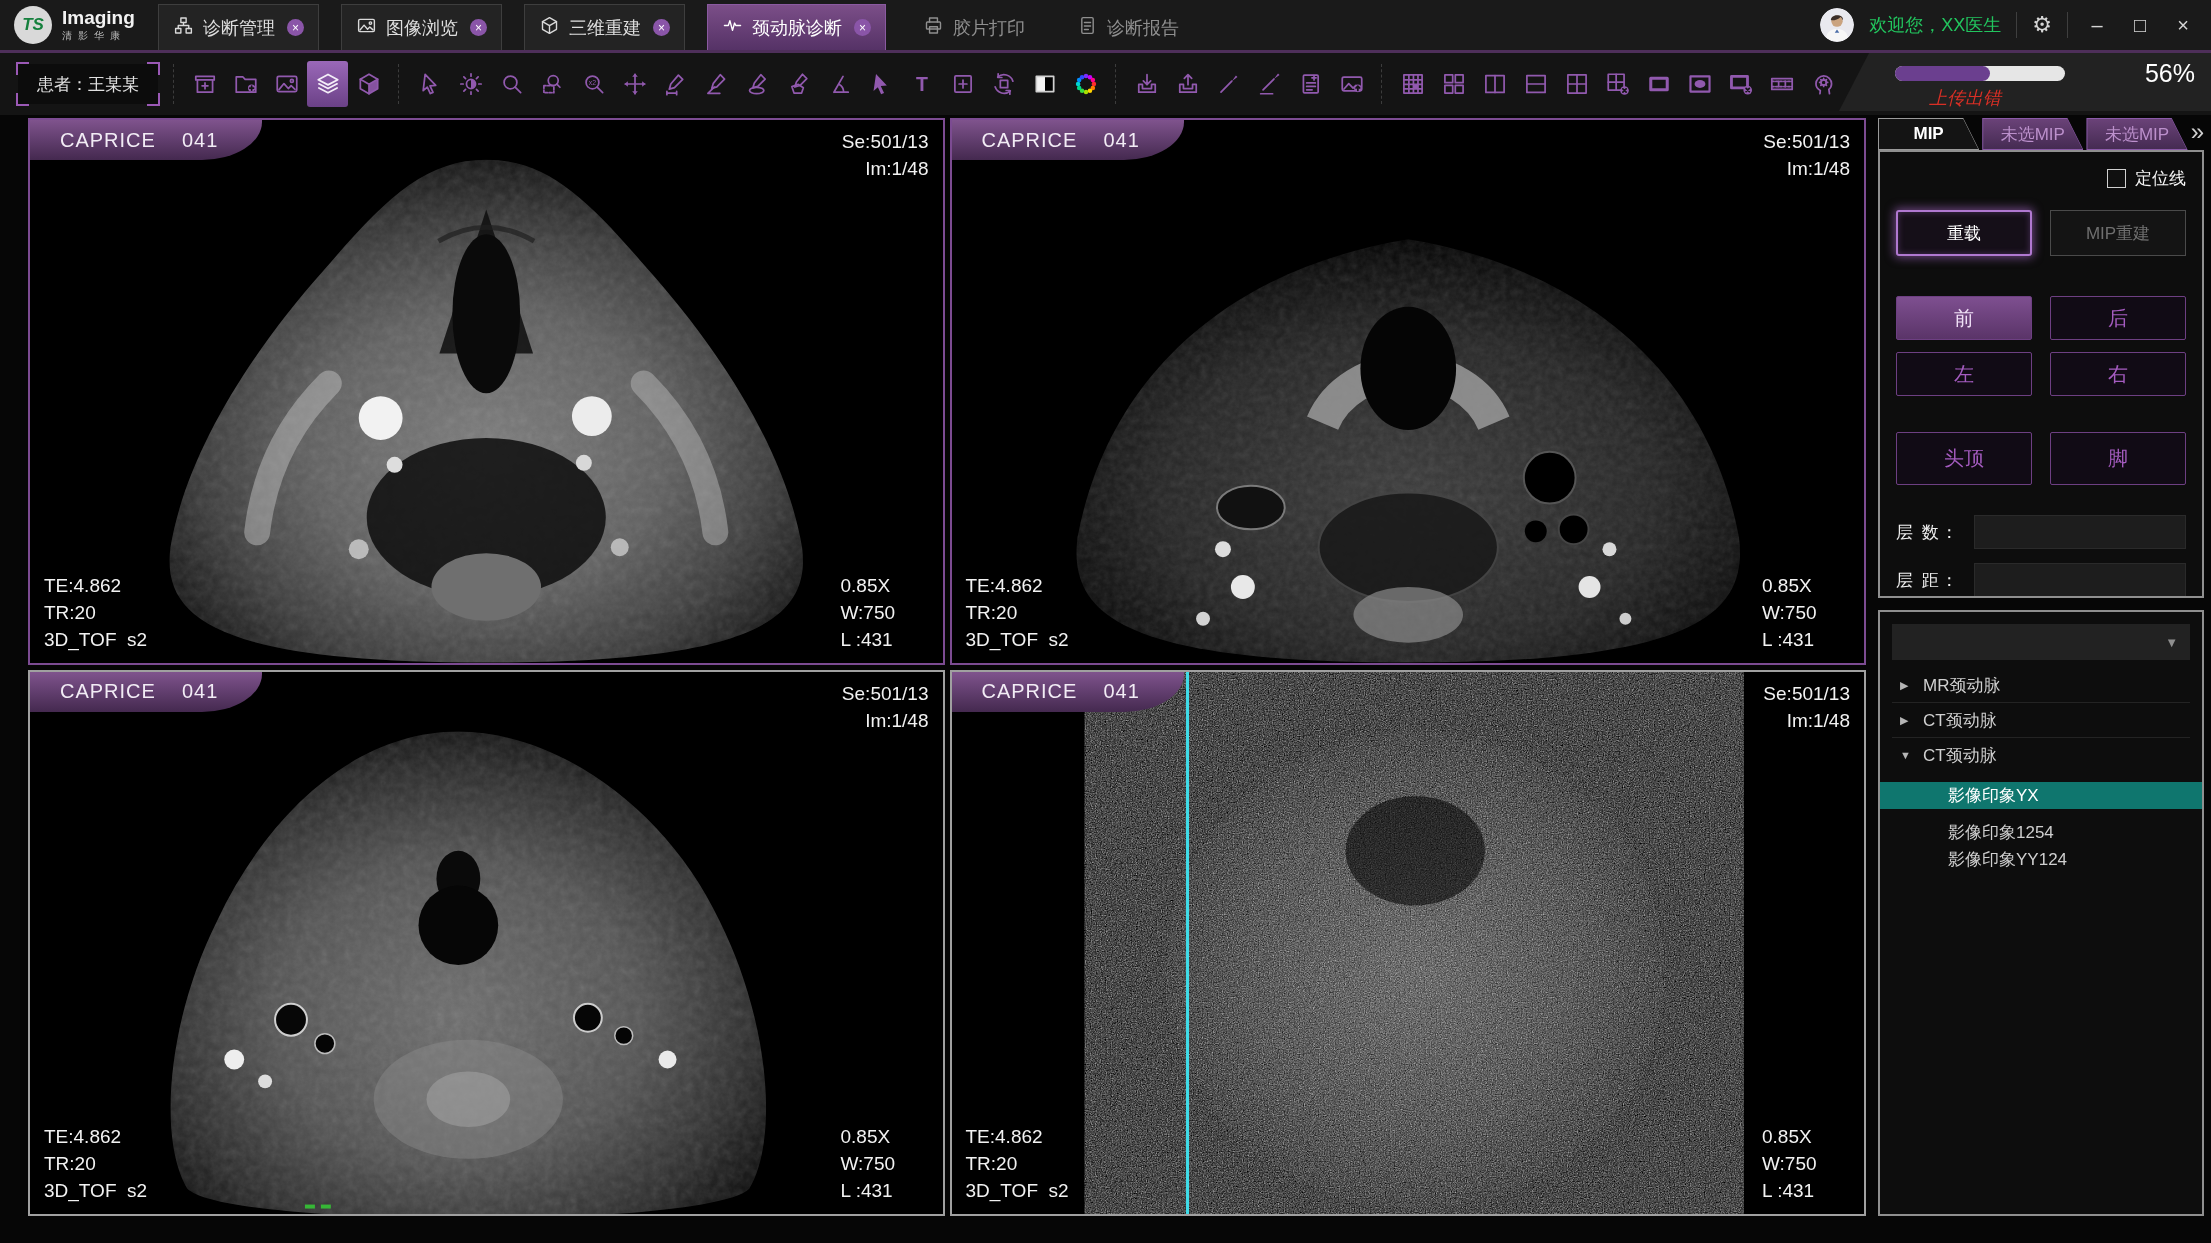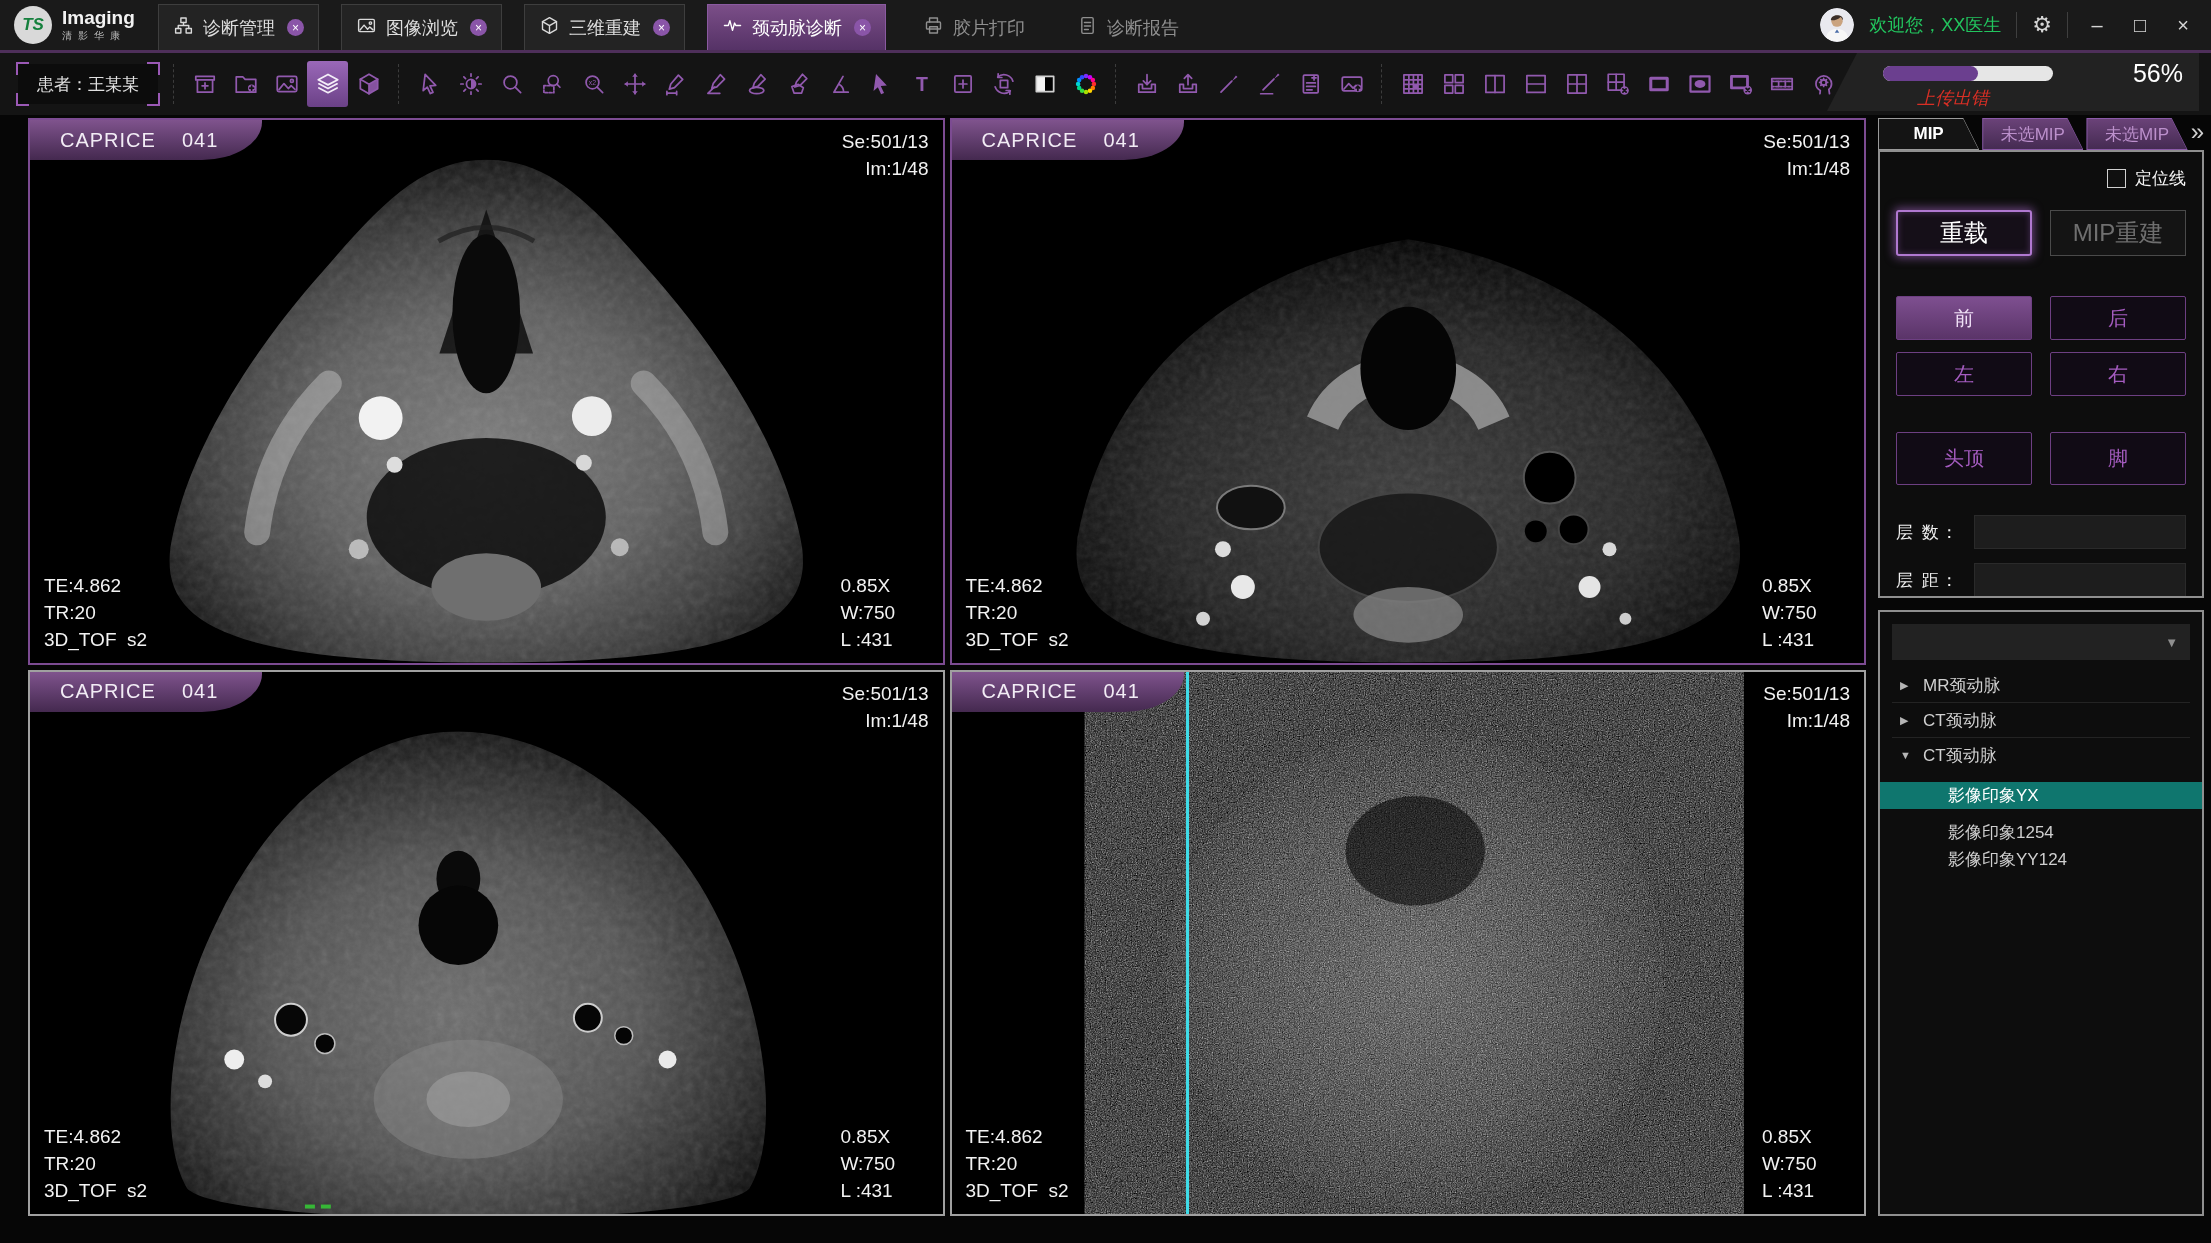--- a/index.html
+++ b/index.html
@@ -39,21 +39,21 @@
   .pc.bl{left:-2px;bottom:-2px;border-right:none;border-top:none;}
   .pc.br{right:-2px;bottom:-2px;border-left:none;border-top:none;}
   .tools{display:flex;align-items:center;}
   .tgroup{display:flex;align-items:center;}
   .tsep{width:1px;height:40px;border-left:1px dashed #3c3c3c;margin:0 9px;}
   .tool{width:41px;height:46px;display:flex;align-items:center;justify-content:center;border-radius:3px;}
   .tool svg{width:26px;height:26px;}
   .tool.active{background:linear-gradient(#9a68b8,#6b4187);}
   .tool svg,.tab svg{fill:none;stroke-width:1.6;stroke-linecap:round;stroke-linejoin:round;}
   .avatar svg{width:34px;height:34px;}
-  .progress-sec{position:absolute;right:12px;top:0;width:372px;height:58px;background:#222;
+  .progress-sec{position:absolute;right:0;top:0;width:372px;height:58px;background:#222;
     clip-path:polygon(30px 0,100% 0,100% 100%,0 100%);}
   .pbar{position:absolute;left:56px;top:13px;width:170px;height:15px;background:#e6e6e6;border-radius:8px;}
   .pfill{height:100%;background:#6b3f8f;border-radius:8px;}
   .ppct{position:absolute;right:16px;top:6px;font-size:25px;color:#fff;}
   .perr{position:absolute;left:90px;top:33px;font-size:18px;color:#d92f25;font-style:italic;}
   
   .viewgrid{position:absolute;left:28px;top:118px;width:1838px;height:1098px;display:grid;
     grid-template-columns:1fr 1fr;grid-template-rows:1fr 1fr;gap:5px;background:#050505;}
   .vp{position:relative;background:#000;overflow:hidden;box-sizing:border-box;}
   .vp.top{border:2px solid #7c4b92;}
@@ -80,21 +80,21 @@
     font-size:17px;color:#bc90cc;}
   .ptab.active{background:#9a9a9a;}
   .ptab.active .in{background:#141414;color:#fff;font-weight:bold;}
   .pmore{margin-left:auto;color:#cfcfcf;font-size:24px;line-height:20px;margin-bottom:8px;}
   .pbox{border:2px solid #8f8f8f;background:#0d0d0d;box-sizing:border-box;}
   .box1{height:448px;padding:14px 16px;overflow:hidden;}
   .cbrow{display:flex;justify-content:flex-end;align-items:center;gap:9px;margin-top:2px;height:20px;}
   .cb{width:17px;height:17px;border:1px solid #d0d0d0;background:#101010;}
   .cblabel{font-size:17px;color:#f5f5f5;}
   .arow{display:flex;justify-content:space-between;margin-top:22px;}
-  .btn{width:136px;height:46px;display:flex;align-items:center;justify-content:center;font-size:24px;box-sizing:border-box;}
+  .btn{width:136px;height:46px;display:flex;align-items:center;justify-content:center;font-size:17px;box-sizing:border-box;}
   .btn.reload{border:2px solid #b078d0;color:#fff;background:#150f18;border-radius:3px;
     box-shadow:0 0 10px 2px rgba(175,110,210,.55), inset 0 0 6px rgba(175,110,210,.35);}
   .btn.mip{border:1px solid #4a4a4a;color:#6f6f6f;background:#141414;}
   .drow{display:flex;justify-content:space-between;}
   .drow.m1{margin-top:40px;}
   .drow.m2{margin-top:12px;}
   .drow.m3{margin-top:36px;}
   .dbtn{width:136px;height:44px;border:1px solid #6d3f82;color:#a55cc0;font-size:20px;background:#110b15;
     display:flex;align-items:center;justify-content:center;border-radius:2px;box-sizing:border-box;}
   .drow.m3 .dbtn{height:53px;}

